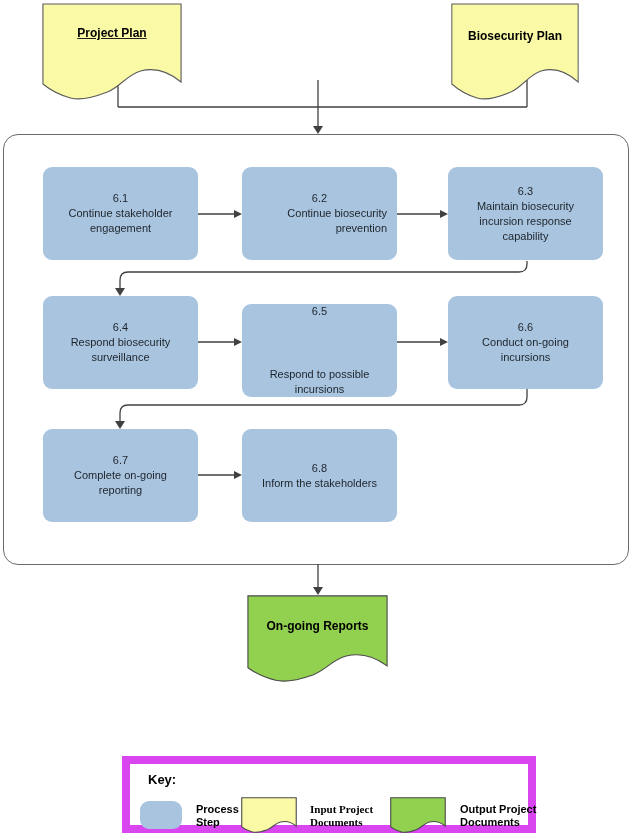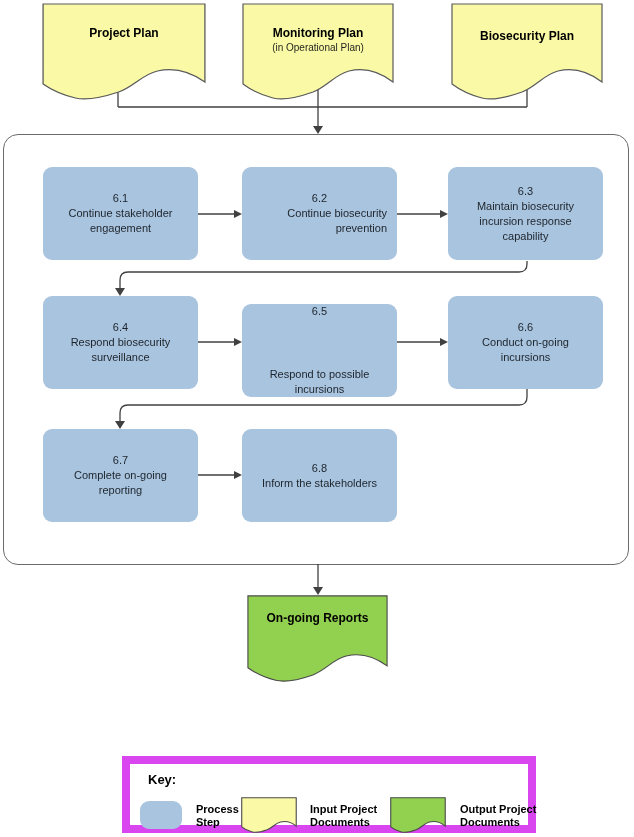--- a/index.html
+++ b/index.html
@@ -75,40 +75,31 @@
       <polygon points="440,210 440,218 448,214"></polygon>
       <polygon points="115,288 125,288 120,296"></polygon>
       <polygon points="234,338 234,346 242,342"></polygon>
       <polygon points="440,338 440,346 448,342"></polygon>
       <polygon points="115,421 125,421 120,429"></polygon>
       <polygon points="234,471 234,479 242,475"></polygon>
       <polygon points="313,587 323,587 318,595"></polygon>
     </g>
   </svg>
 
-  <div class="doc" style="left:42px;top:3px;width:164px;height:98px;">
+  <div class="doc" style="left:42px;top:3px;width:140px;height:98px;text-decoration:underline;">
     <svg viewBox="0 0 152 98" preserveAspectRatio="none">
       <path d="M1,1 H151 V79 C138,69 123,64 107,68 C92,72 86,83 71,89 C57,94 43,98 31,95 C19,92 9,87 1,81 Z" fill="#FAFAA6" stroke="#5a5a5a" stroke-width="1.2"></path>
     </svg>
     <div class="doc-text" style="padding-top:23px;">
       <span class="doc-title">Project Plan</span>
     </div>
   </div>
 
-  <div class="doc" style="left:242px;top:3px;width:152px;height:98px;">
-    <svg viewBox="0 0 152 98" preserveAspectRatio="none">
-      <path d="M1,1 H151 V79 C138,69 123,64 107,68 C92,72 86,83 71,89 C57,94 43,98 31,95 C19,92 9,87 1,81 Z" fill="#FAFAA6" stroke="#5a5a5a" stroke-width="1.2"></path>
-    </svg>
-    <div class="doc-text" style="padding-top:23px;">
-      <span class="doc-title">Monitoring Plan</span>
-      <span class="doc-sub">(in Operational Plan)</span>
-    </div>
-  </div>
 
-  <div class="doc" style="left:451px;top:3px;width:152px;height:98px;">
+  <div class="doc" style="left:451px;top:3px;width:128px;height:98px;">
     <svg viewBox="0 0 152 98" preserveAspectRatio="none">
       <path d="M1,1 H151 V79 C138,69 123,64 107,68 C92,72 86,83 71,89 C57,94 43,98 31,95 C19,92 9,87 1,81 Z" fill="#FAFAA6" stroke="#5a5a5a" stroke-width="1.2"></path>
     </svg>
     <div class="doc-text" style="padding-top:26px;">
       <span class="doc-title">Biosecurity Plan</span>
     </div>
   </div>
 
   <div class="process-container"></div>
 
@@ -144,37 +135,37 @@
   </div>
   <div class="step" style="left:242px;top:429px;">
     <span class="num">6.8</span>
     <span class="lbl">Inform the stakeholders</span>
   </div>
 
   <div class="doc" style="left:247px;top:595px;width:141px;height:88px;">
     <svg viewBox="0 0 152 98" preserveAspectRatio="none">
       <path d="M1,1 H151 V79 C138,69 123,64 107,68 C92,72 86,83 71,89 C57,94 43,98 31,95 C19,92 9,87 1,81 Z" fill="#92D050" stroke="#4a4a4a" stroke-width="1.2"></path>
     </svg>
-    <div class="doc-text" style="padding-top:16px;">
+    <div class="doc-text" style="padding-top:24px;">
       <span class="doc-title">On-going Reports</span>
     </div>
   </div>
 
   <div class="key-box">
     <span class="key-title">Key:</span>
 
     <div class="key-swatch-step"></div>
     <span class="key-label" style="left:66px;top:39px;width:52px;">Process Step</span>
 
     <div class="key-doc" style="left:111px;top:33px;">
       <svg viewBox="0 0 152 98" preserveAspectRatio="none">
         <path d="M2,2 H150 V79 C138,69 123,64 107,68 C92,72 86,83 71,89 C57,94 43,98 31,95 C19,92 9,87 2,81 Z" fill="#FAFAA6" stroke="#4a4a4a" stroke-width="3"></path>
       </svg>
     </div>
-    <span class="key-label" style="left:180px;top:39px;width:86px;">Input Project Documents</span>
+    <span class="key-label" style="left:180px;top:39px;width:86px;font-family:Liberation Serif, serif;">Input Project Documents</span>
 
     <div class="key-doc" style="left:260px;top:33px;">
       <svg viewBox="0 0 152 98" preserveAspectRatio="none">
         <path d="M2,2 H150 V79 C138,69 123,64 107,68 C92,72 86,83 71,89 C57,94 43,98 31,95 C19,92 9,87 2,81 Z" fill="#92D050" stroke="#4a4a4a" stroke-width="3"></path>
       </svg>
     </div>
     <span class="key-label" style="left:330px;top:39px;width:86px;">Output Project Documents</span>
   </div>
 
 </div>

